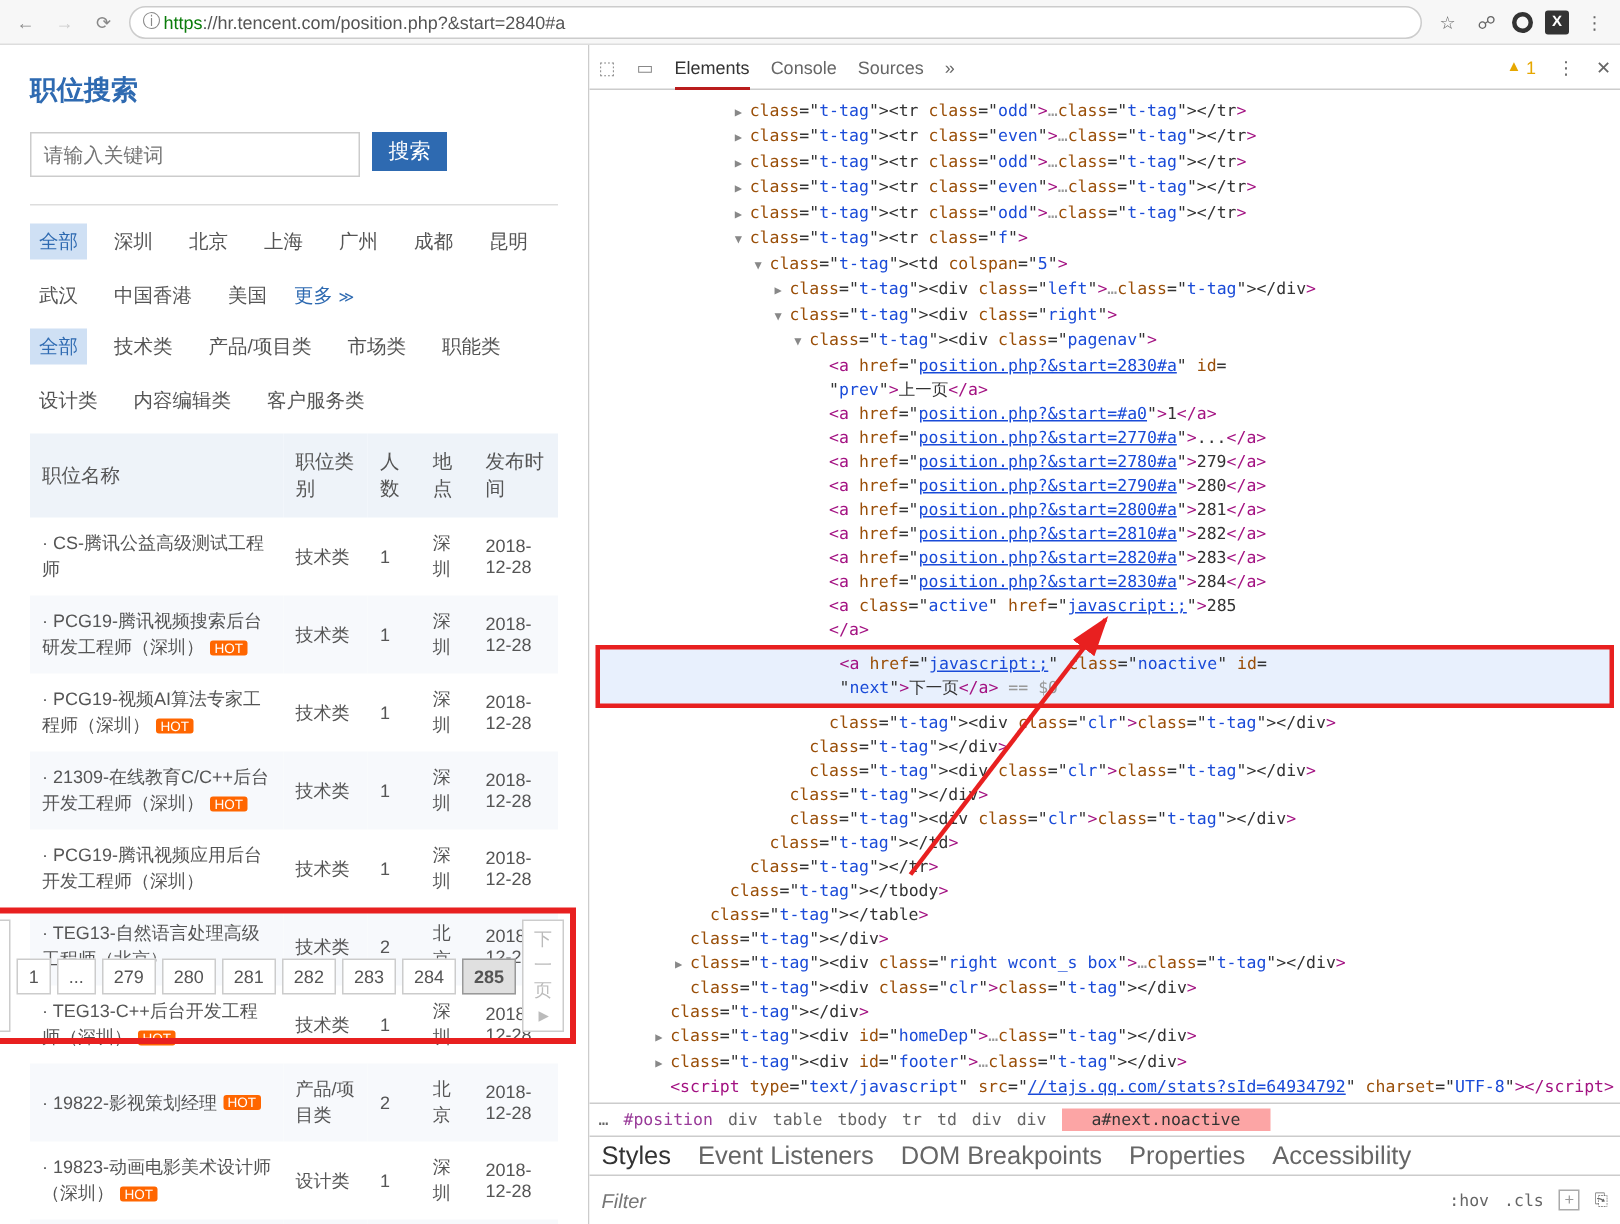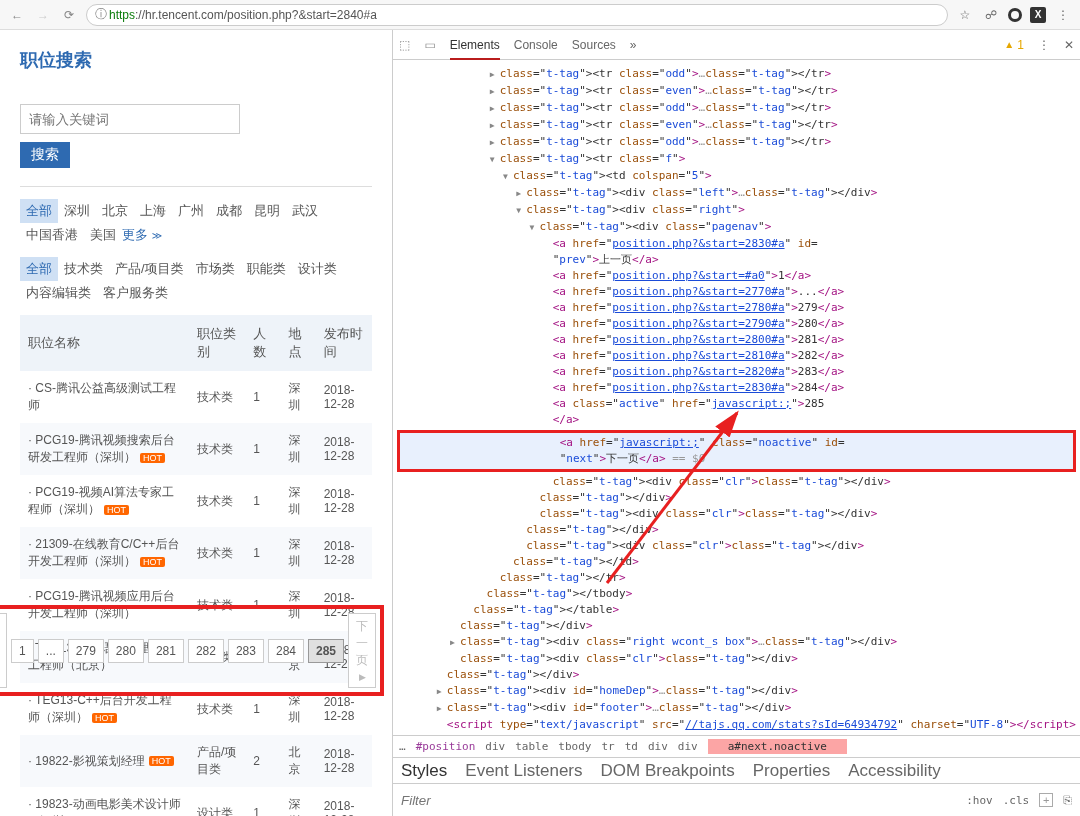--- a/index.html
+++ b/index.html
@@ -15,25 +15,25 @@
 .chrome-icon { width: 18px; height: 18px; display: flex; align-items: center; justify-content: center; color: #666; }
 .chrome-icon.circle { border: 3px solid #333; border-radius: 50%; width: 14px; height: 14px; }
 .chrome-icon.sq { background: #333; color: #fff; width: 16px; height: 16px; font-size: 10px; font-weight: bold; border-radius: 2px; }
 
 
 .split { display: flex; height: 786px; }
 .left-pane { width: 655px; border-right: 1px solid #ccc; padding: 18px 20px; position: relative; overflow: visible; }
 .right-pane { flex: 1; display: flex; flex-direction: column; background: #fff; position: relative; }
 
 
-.page-title { color: #2e6ab1; font-size: 18px; font-weight: bold; margin-bottom: 32px; }
-.search-row { display: flex; gap: 8px; margin-bottom: 18px; flex-direction: column; }
+.page-title { color: #2e6ab1; font-size: 18px; font-weight: bold; margin-bottom: 16px; }
+.search-row { display: flex; gap: 8px; margin-bottom: 18px; }
 .search-input { width: 220px; height: 30px; border: 1px solid #ccc; padding: 0 8px; color: #999; }
 .search-btn { width: 50px; height: 26px; background: #2e6ab1; color: #fff; border: none; font-size: 14px; }
-.filter-row { display: flex; align-items: center; font-size: 13px; color: #555; margin-bottom: 10px; flex-wrap: wrap; }
+.filter-row { display: flex; align-items: center; gap: 12px; font-size: 13px; color: #555; margin-bottom: 10px; flex-wrap: wrap; }
 .filter-row .tag { padding: 3px 6px; }
 .filter-row .tag.active { background: #cfe0f4; color: #2e6ab1; }
 .filter-row .more { color: #2e6ab1; }
 .filter-row .arrow { font-size: 10px; }
 hr.thin { border: none; border-top: 1px solid #ddd; margin: 6px 0 12px; }
 
 .job-table { width: 100%; border-collapse: collapse; }
 .job-table th { background: #eef3f9; text-align: left; padding: 10px 8px; font-weight: normal; color: #555; font-size: 13px; }
 .job-table td { padding: 9px 8px; color: #555; font-size: 12px; border-bottom: 0; }
 .job-table tr.alt td { background: #f7f9fc; }

